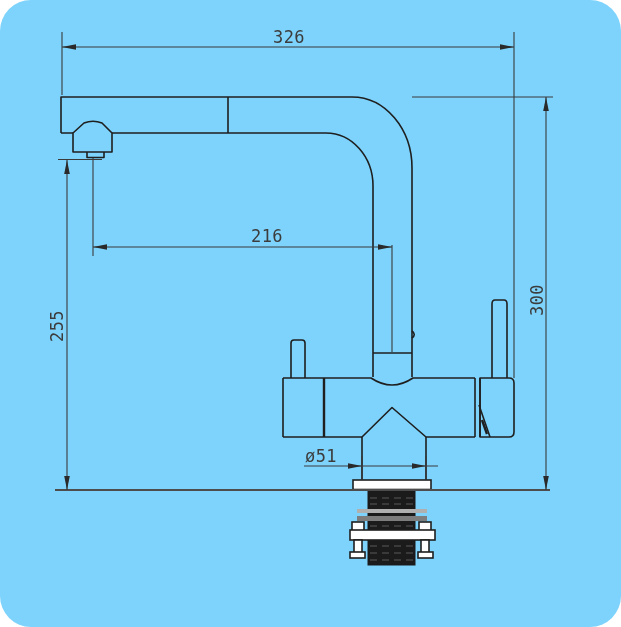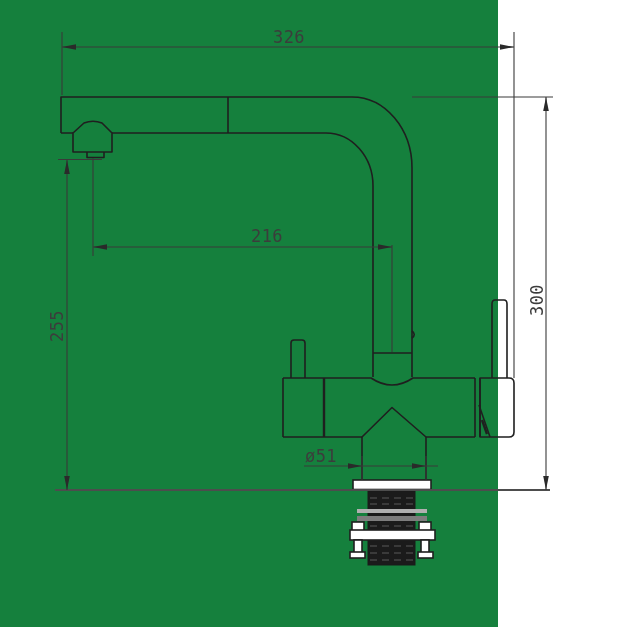--- a/index.html
+++ b/index.html
@@ -1,17 +1,17 @@
 <!DOCTYPE html>
 <html><head>
 <meta charset="utf-8">
 <style>
   html,body{margin:0;padding:0;background:#ffffff;}
   body{width:621px;height:627px;overflow:hidden;}
-  .canvas{position:relative;width:498px;height:627px;background:#15803d;}
+  .canvas{position:relative;width:621px;height:627px;background:#7dd3fc;border-radius:31px;}
   svg{display:block;}
   .outline path, .outline rect{stroke:#1f1f1f;stroke-width:1.6;fill:none;stroke-linejoin:round;stroke-linecap:butt;}
   .outline .thick{stroke-width:2.4;}
   .dims line, .dims path{stroke:#3a3a3a;stroke-width:1.1;fill:none;}
   .dims polygon{fill:#2a2a2a;stroke:none;}
   .dimtext{font-family:"DejaVu Sans Mono","Liberation Mono",monospace;font-size:17px;fill:#3c3c3c;letter-spacing:0.5px;}
   .countertop{stroke:#4d4d4d;stroke-width:2.2;}
   .whitepart{fill:#ffffff;stroke:#1f1f1f;stroke-width:1.6;}
   .blackpart{fill:#1b1b1b;stroke:#1b1b1b;stroke-width:1;}
   .thread{stroke:#5a5a5a;stroke-width:1;stroke-dasharray:7 5;}

